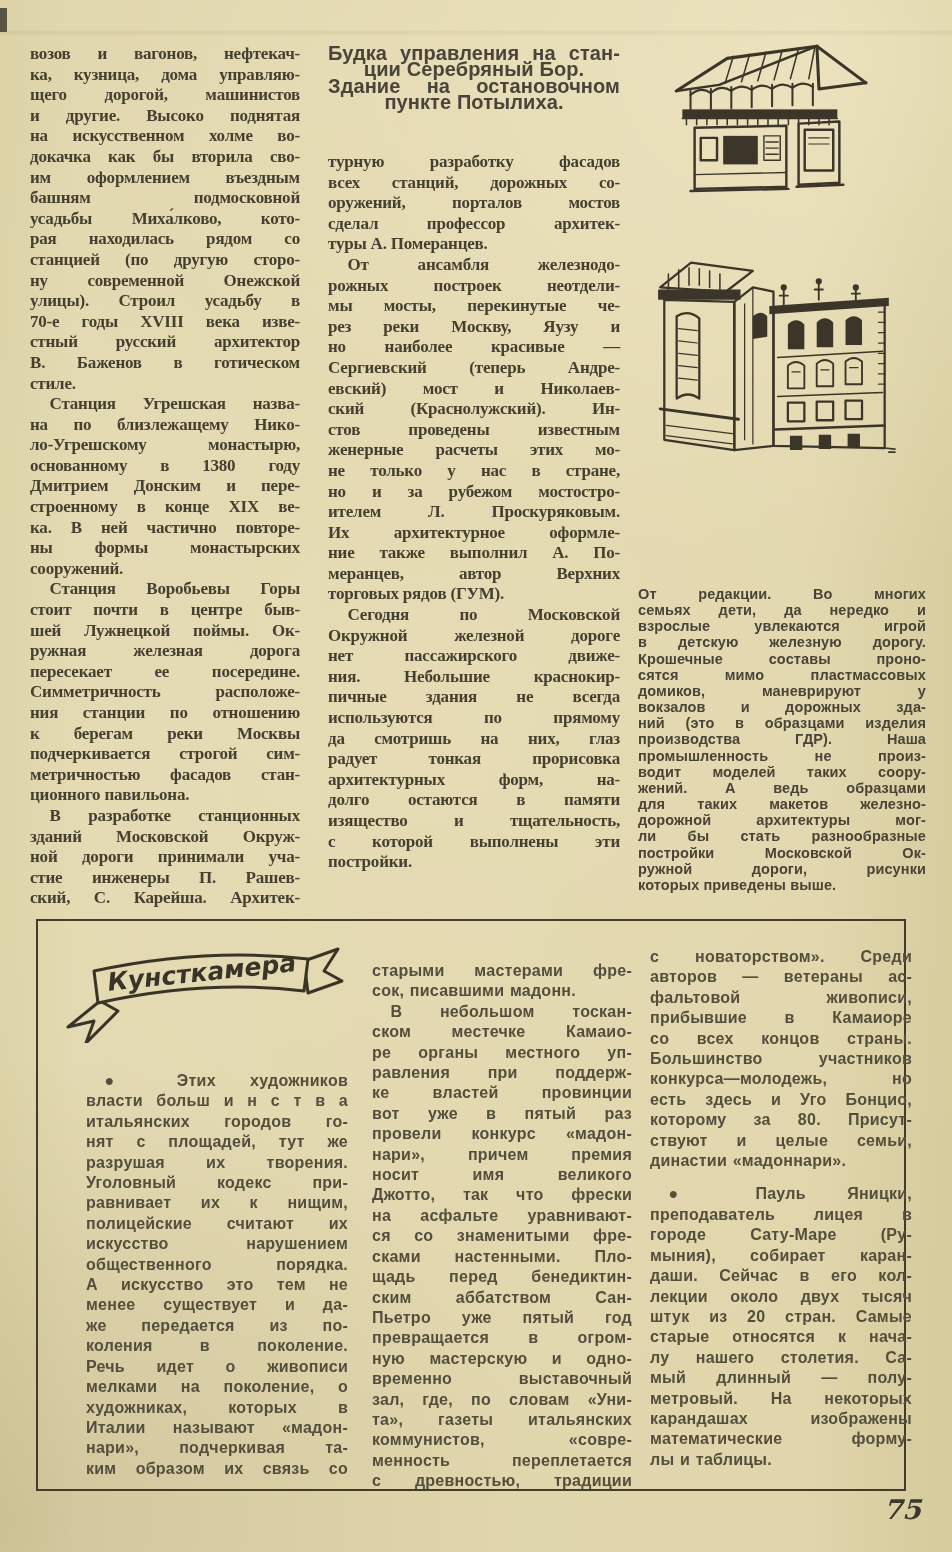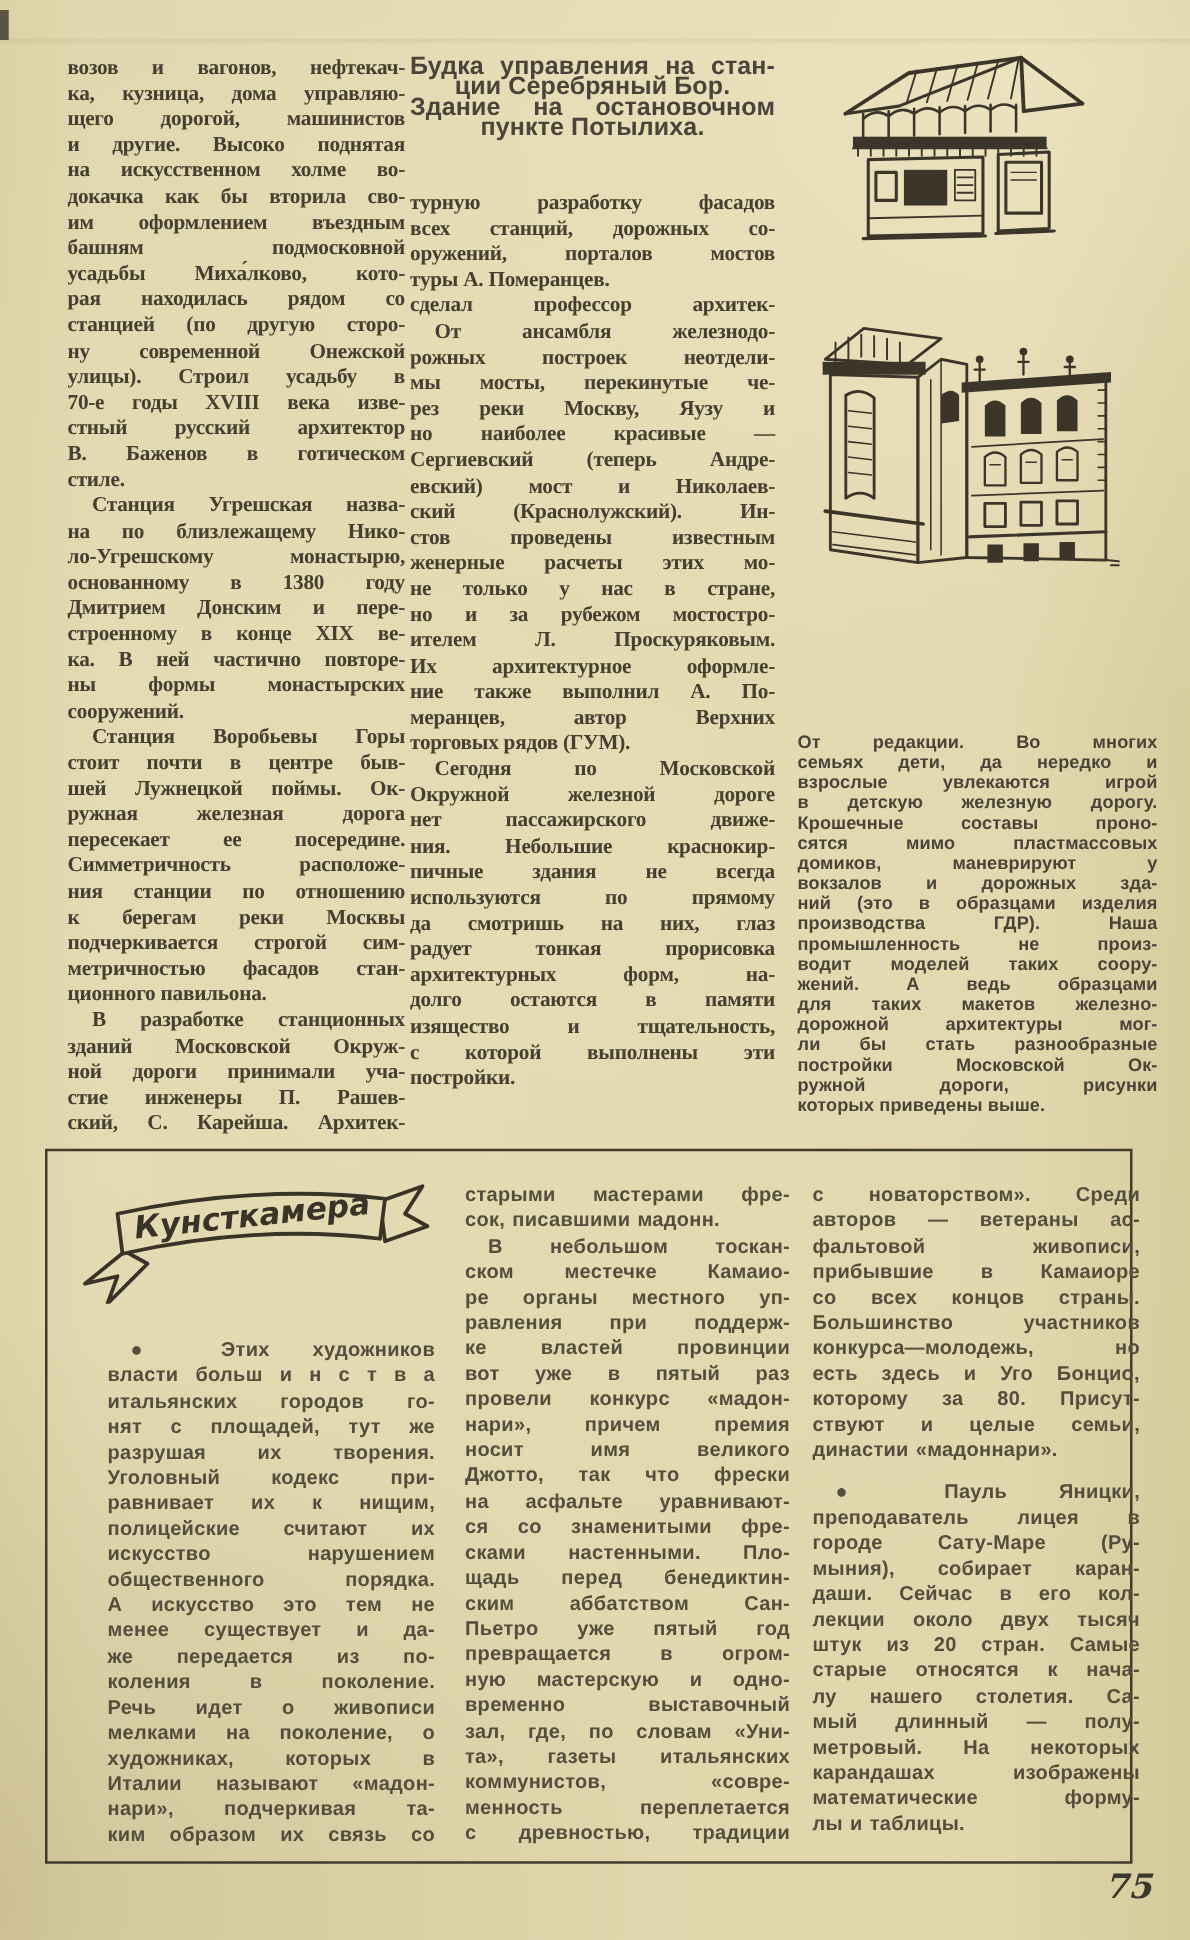--- a/index.html
+++ b/index.html
@@ -49,21 +49,21 @@
   #speck{left:0; top:8px; width:7px; height:24px; background:#2f2b20; opacity:.75;}
   svg text{font-family:"DejaVu Sans", sans-serif;}
 </style>
 </head>
 <body>
 
 <div id="page">
 
   <div id="speck" class="abs"></div>
 
-  <div class="abs serif-col" style="left:30px; top:44px; width:270px;margin-left:24px;">
+  <div class="abs serif-col" style="left:30px; top:44px; width:270px;">
       <div class="tline">возов и вагонов, нефтекач-</div>
       <div class="tline">ка, кузница, дома управляю-</div>
       <div class="tline">щего дорогой, машинистов</div>
       <div class="tline">и другие. Высоко поднятая</div>
       <div class="tline">на искусственном холме во-</div>
       <div class="tline">докачка как бы вторила сво-</div>
       <div class="tline">им оформлением въездным</div>
       <div class="tline">башням подмосковной</div>
       <div class="tline">усадьбы Миха́лково, кото-</div>
       <div class="tline">рая находилась рядом со</div>
@@ -105,22 +105,22 @@
       <div class="tline">Будка управления на стан-</div>
       <div class="tline ctr">ции Серебряный Бор.</div>
       <div class="tline">Здание на остановочном</div>
       <div class="tline ctr">пункте Потылиха.</div>
     </div>
 
   <div class="abs serif-col" style="left:328px; top:152px; width:292px;">
       <div class="tline">турную разработку фасадов</div>
       <div class="tline">всех станций, дорожных со-</div>
       <div class="tline">оружений, порталов мостов</div>
+      <div class="tline">сделал профессор архитек-</div>
       <div class="tline end">туры А. Померанцев.</div>
-      <div class="tline">сделал профессор архитек-</div>
       <div class="tline ind">От ансамбля железнодо-</div>
       <div class="tline">рожных построек неотдели-</div>
       <div class="tline">мы мосты, перекинутые че-</div>
       <div class="tline">рез реки Москву, Яузу и</div>
       <div class="tline">но наиболее красивые —</div>
       <div class="tline">Сергиевский (теперь Андре-</div>
       <div class="tline">евский) мост и Николаев-</div>
       <div class="tline">ский (Краснолужский). Ин-</div>
       <div class="tline">стов проведены известным</div>
       <div class="tline">женерные расчеты этих мо-</div>
@@ -258,21 +258,21 @@
         <div class="tline">же передается из по-</div>
         <div class="tline">коления в поколение.</div>
         <div class="tline">Речь идет о живописи</div>
         <div class="tline">мелками на поколение, о</div>
         <div class="tline">художниках, которых в</div>
         <div class="tline">Италии называют «мадон-</div>
         <div class="tline">нари», подчеркивая та-</div>
         <div class="tline">ким образом их связь со</div>
       </div>
 
-    <div class="abs boxcol" style="left:334px; top:26px; width:260px;">
+    <div class="abs boxcol" style="left:334px; top:40px; width:260px;">
         <div class="tline">старыми мастерами фре-</div>
         <div class="tline end">сок, писавшими мадонн.</div>
         <div class="tline ind">В небольшом тоскан-</div>
         <div class="tline">ском местечке Камаио-</div>
         <div class="tline">ре органы местного уп-</div>
         <div class="tline">равления при поддерж-</div>
         <div class="tline">ке властей провинции</div>
         <div class="tline">вот уже в пятый раз</div>
         <div class="tline">провели конкурс «мадон-</div>
         <div class="tline">нари», причем премия</div>

